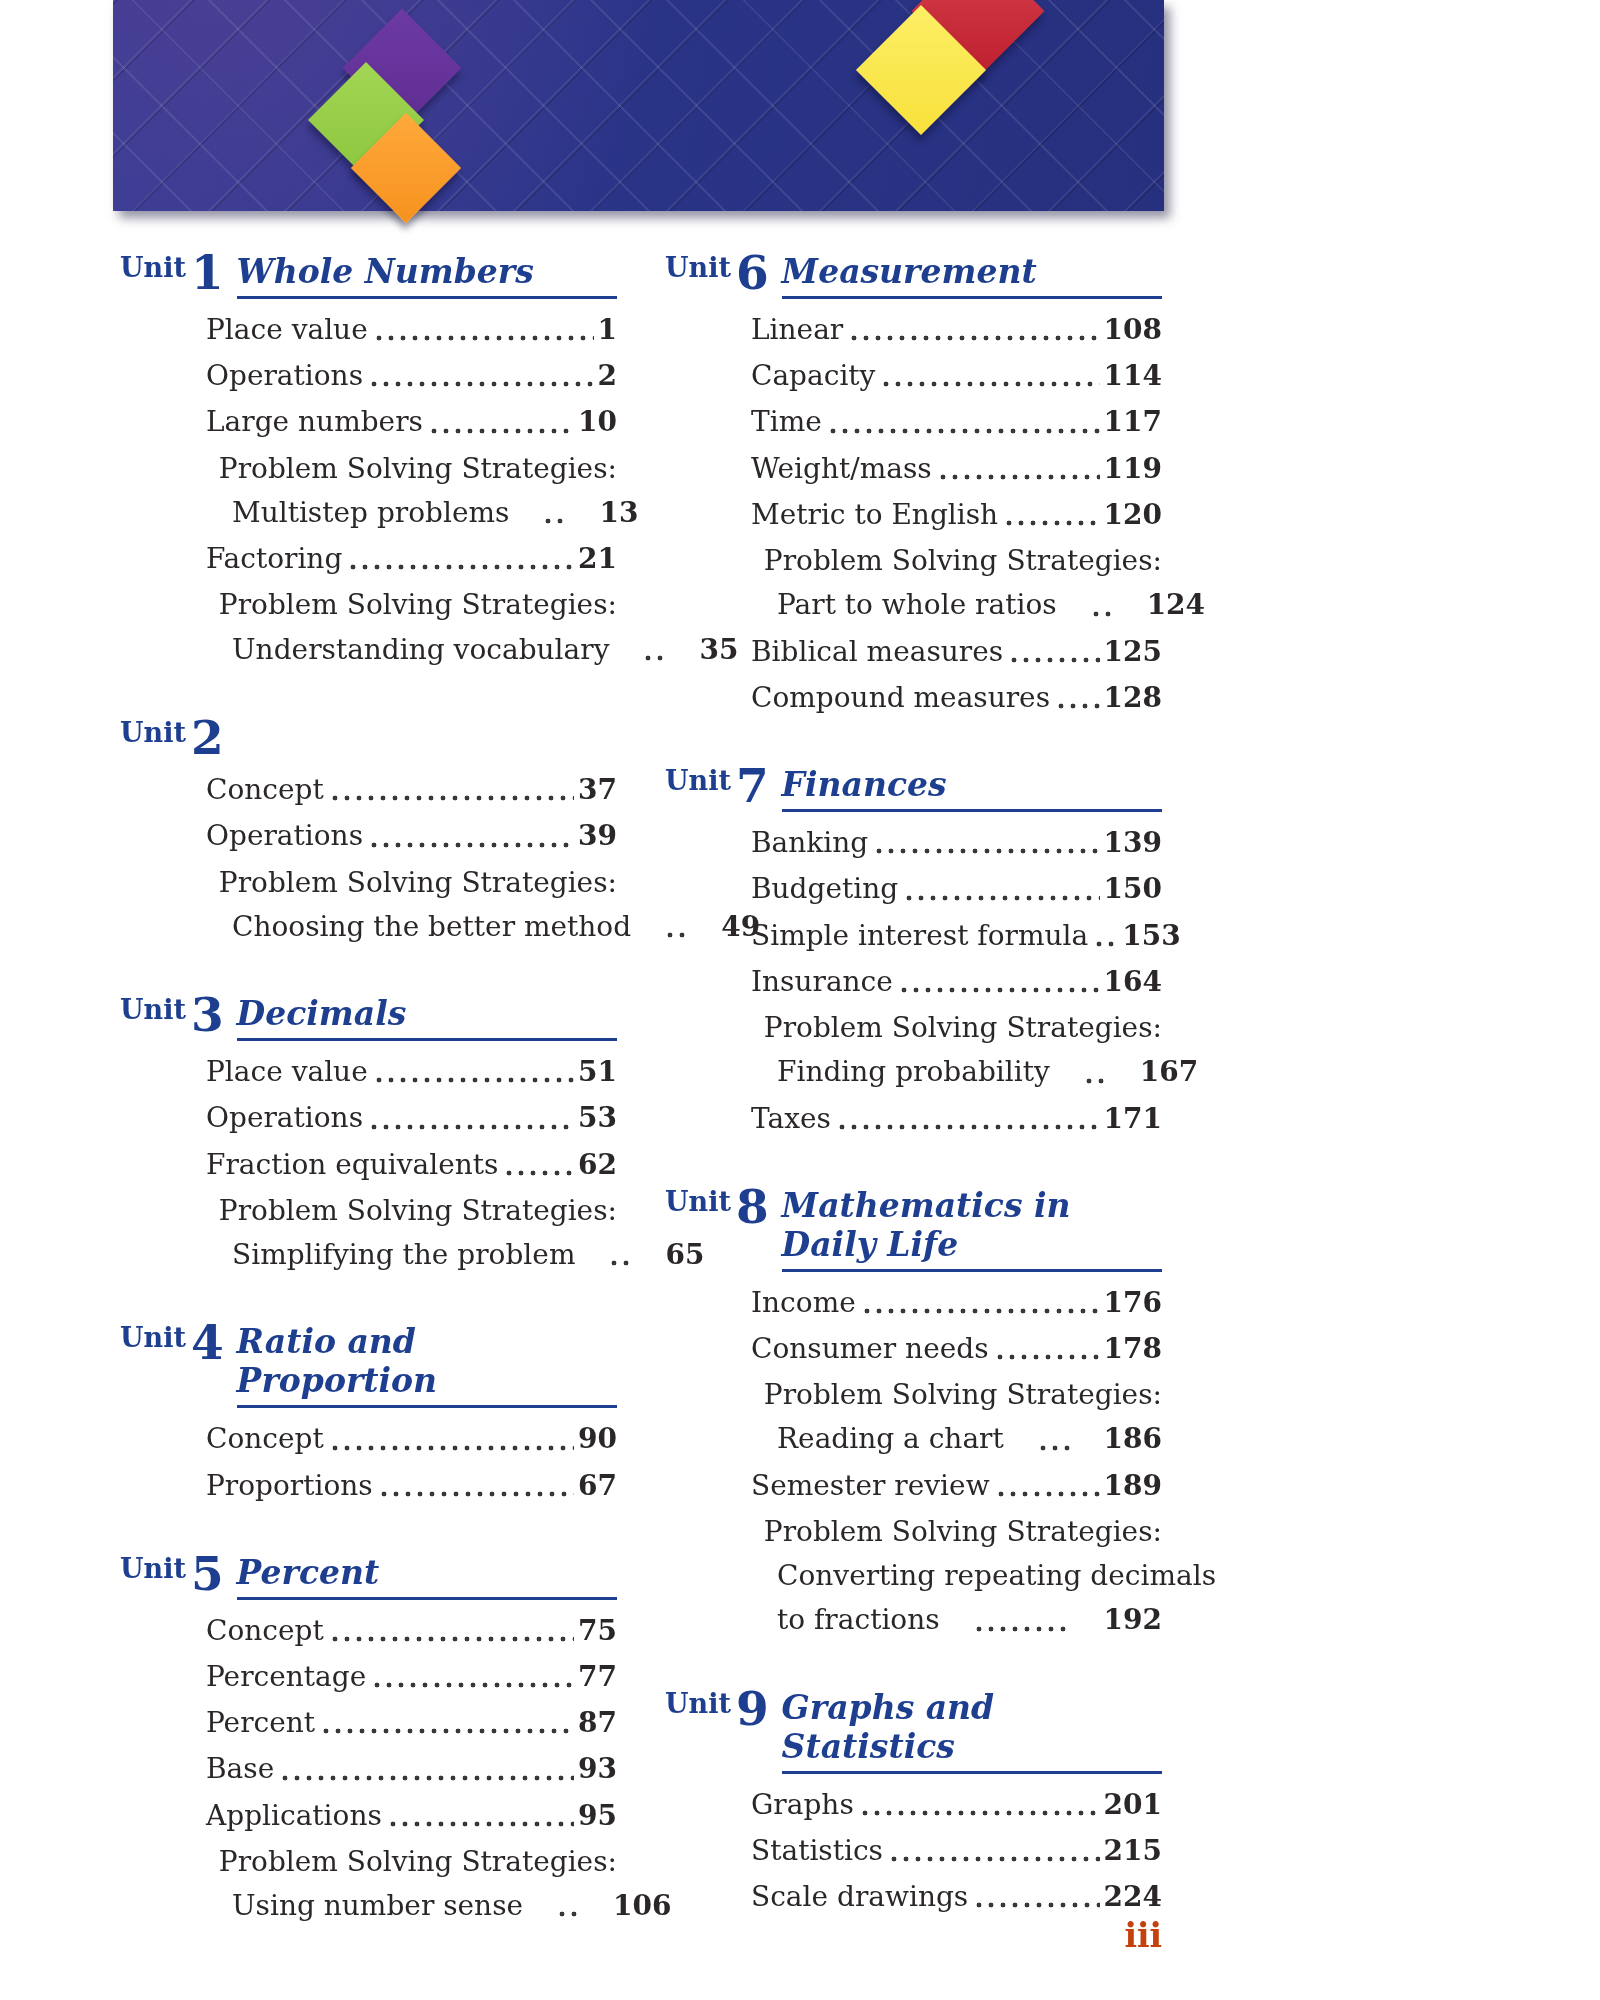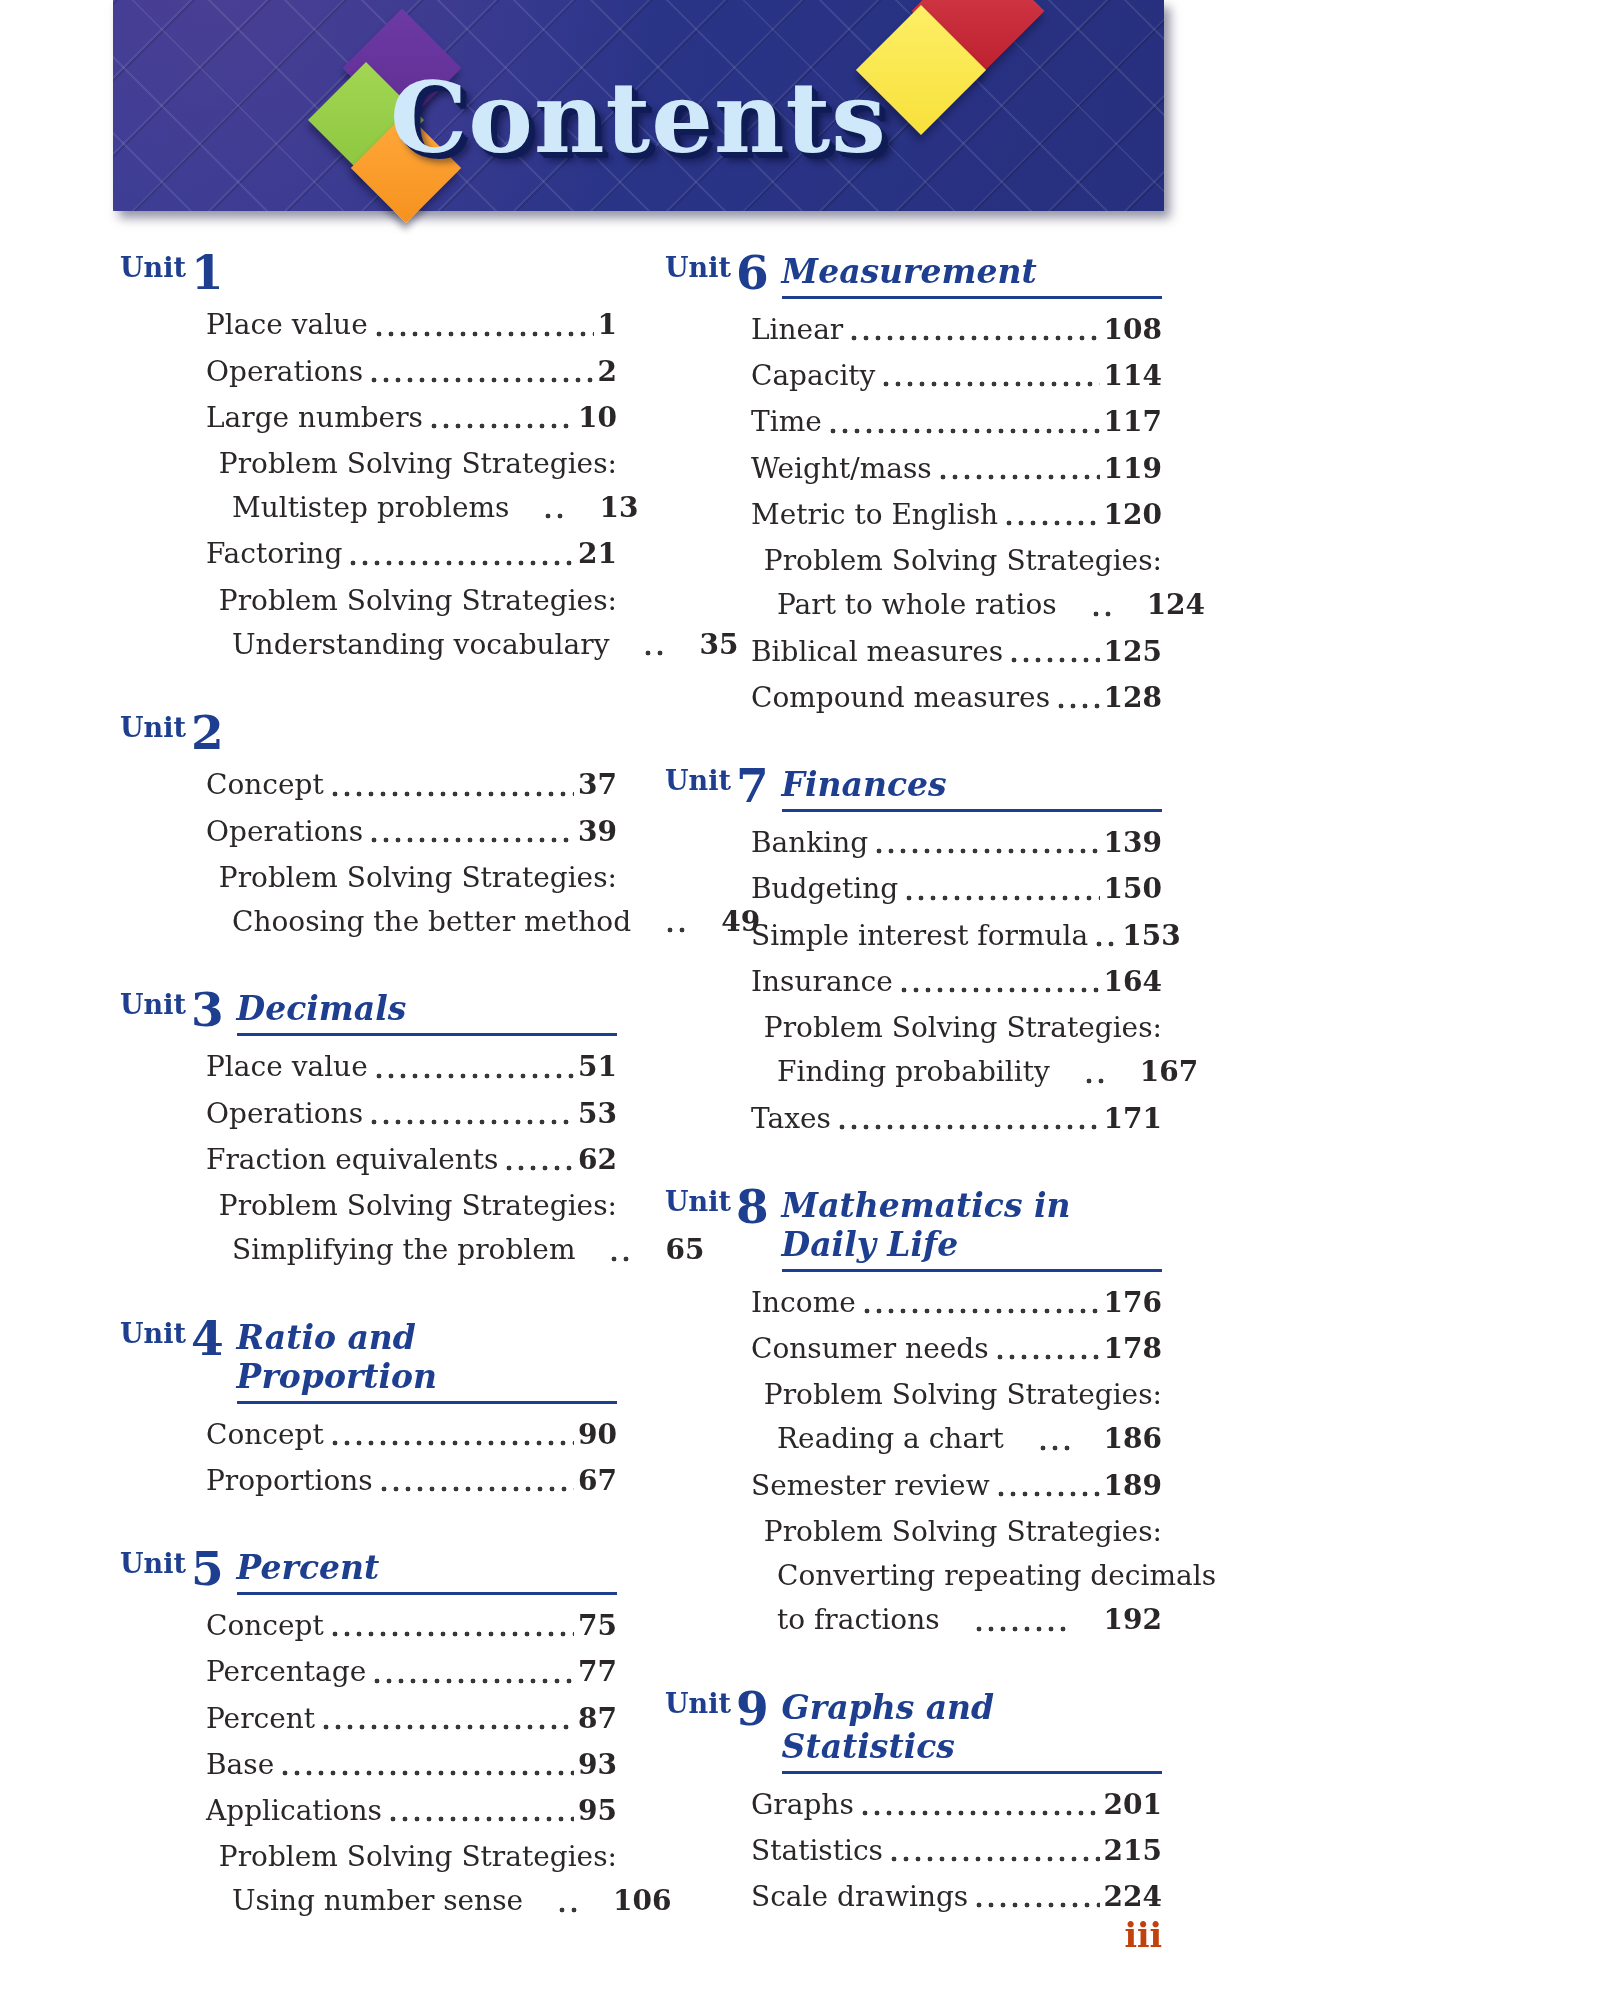--- a/index.html
+++ b/index.html
@@ -74,29 +74,29 @@
 <body>
 
 <div class="page">
 
   <div class="banner">
     <div class="diamond diamond-purple"></div>
     <div class="diamond diamond-green"></div>
     <div class="diamond diamond-orange"></div>
     <div class="diamond diamond-red"></div>
     <div class="diamond diamond-yellow"></div>
-    <h1 class="banner-title">Contents</h1>
   </div>
 
   <div class="toc">
     <div class="toc-column">
         <section class="unit">
           <div class="unit-header">
             <span class="unit-word">Unit</span>
             <span class="unit-number">1</span>
+            <span class="unit-title">Whole Numbers</span>
           </div>
           <div class="entries">
             <div class="entry">
               <span class="entry-label">Place value</span>
               <span class="leader"></span>
               <span class="entry-page">1</span>
             </div>
             <div class="entry">
               <span class="entry-label">Operations</span>
               <span class="leader"></span>

